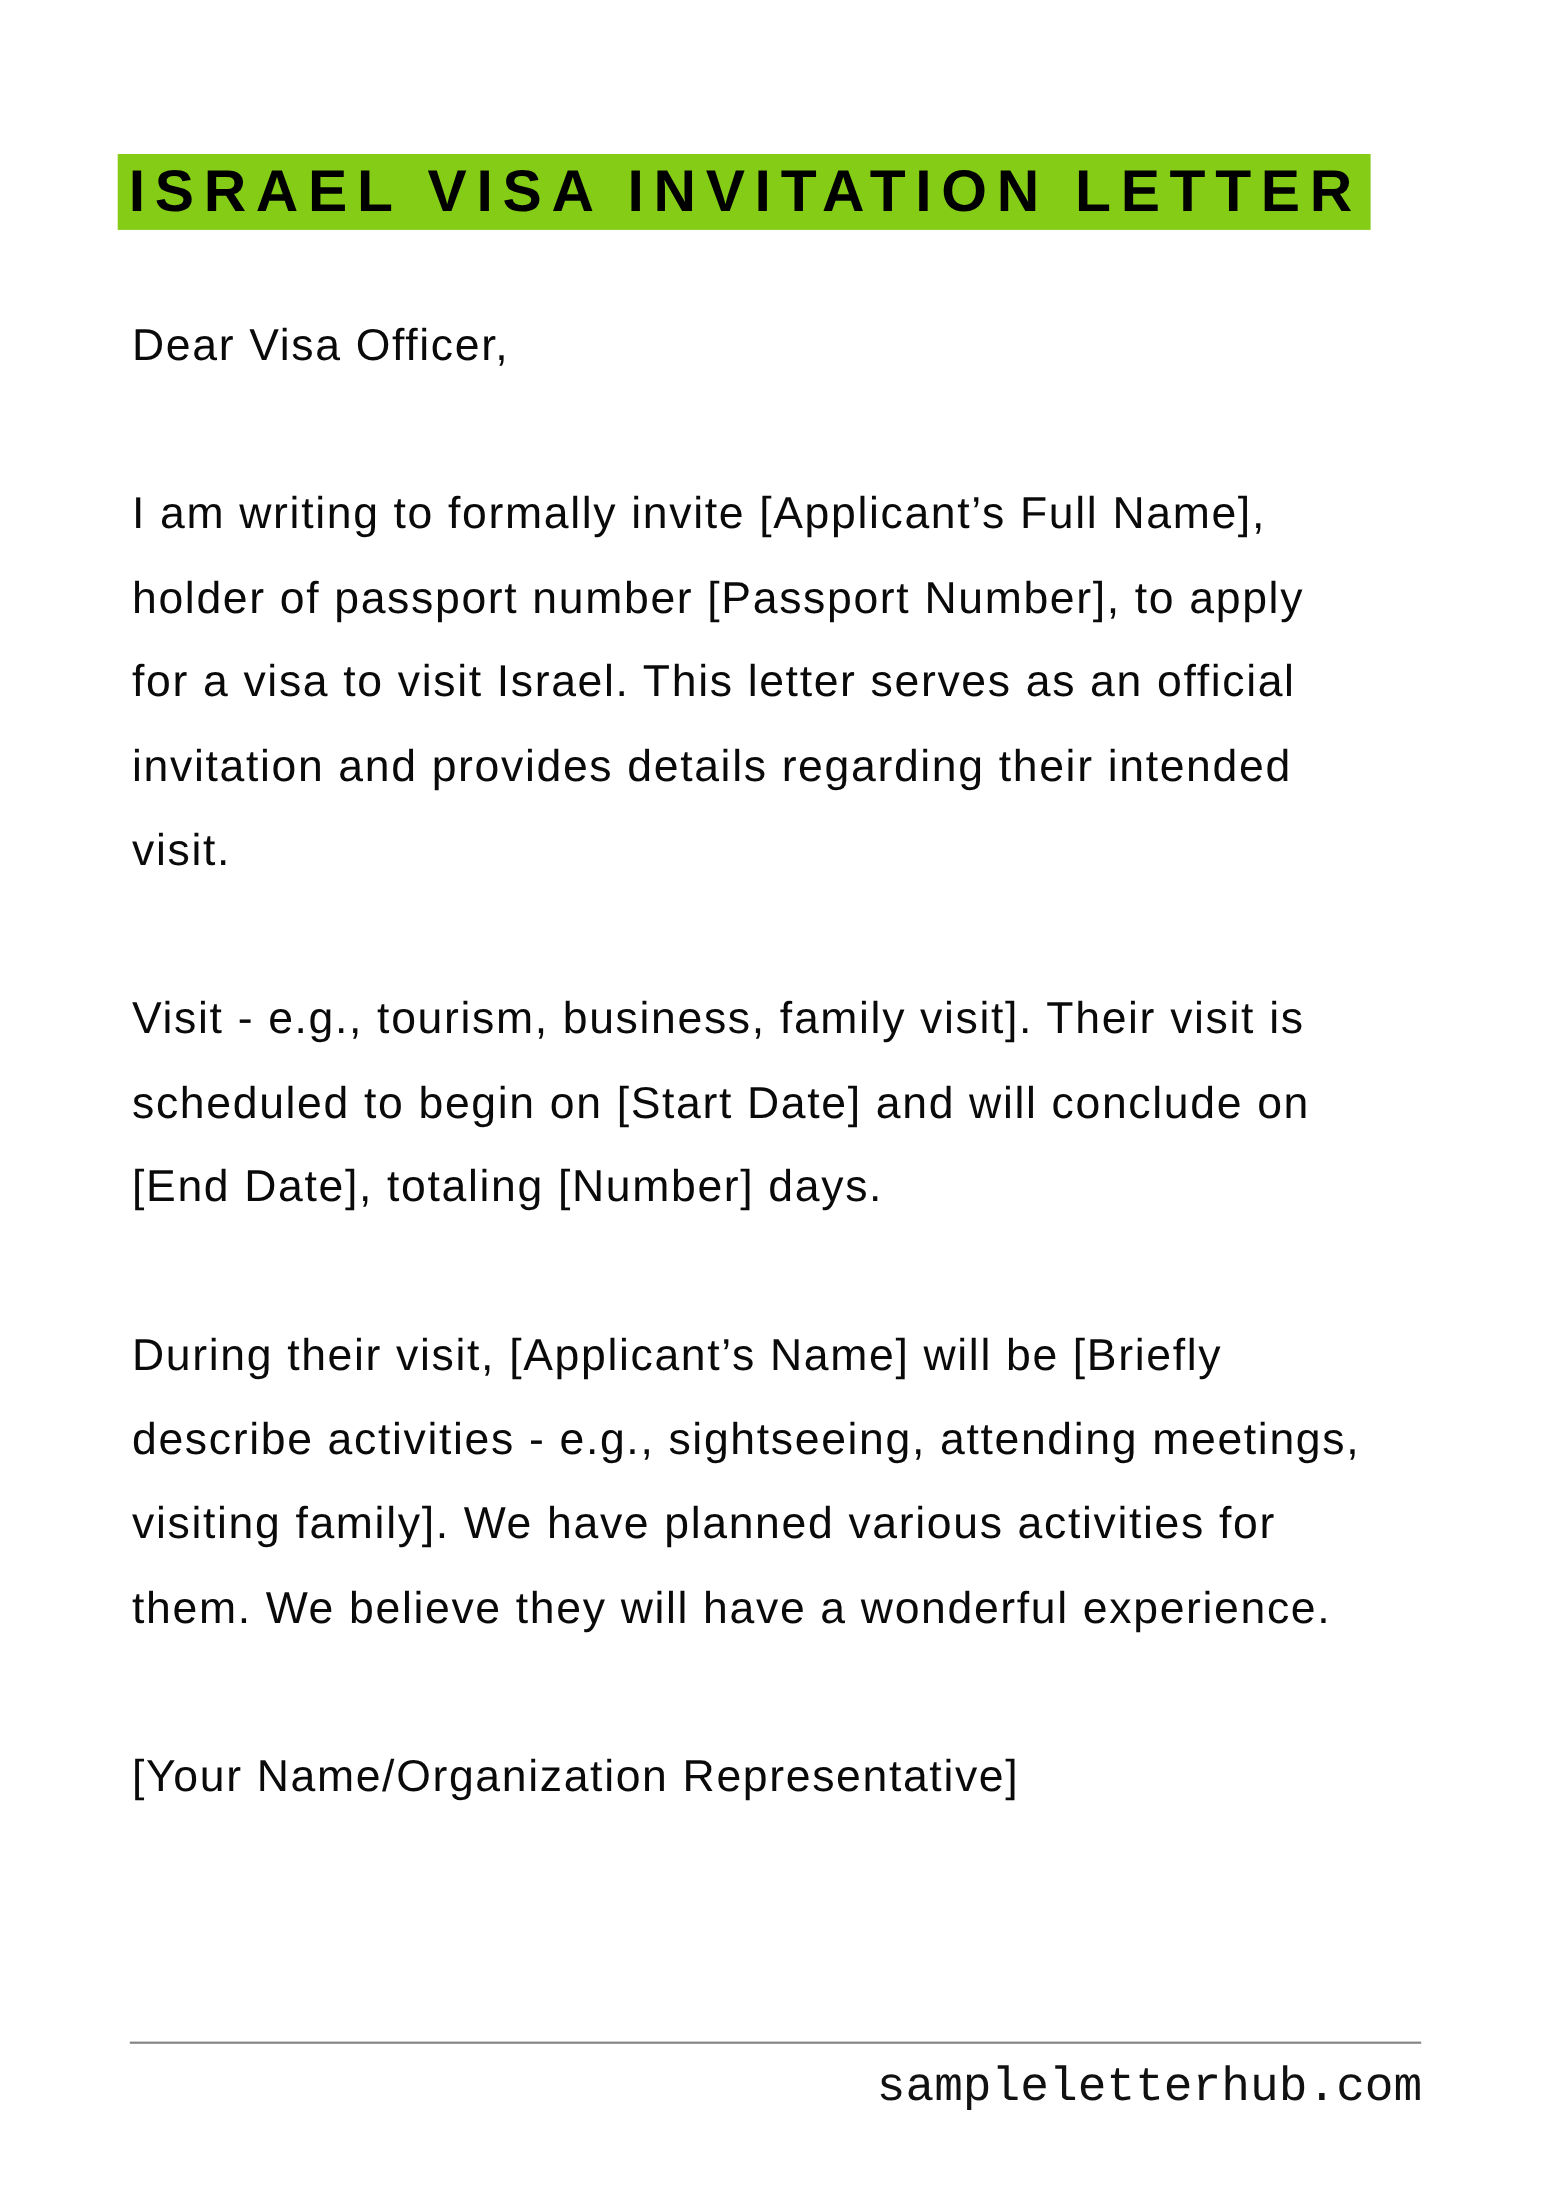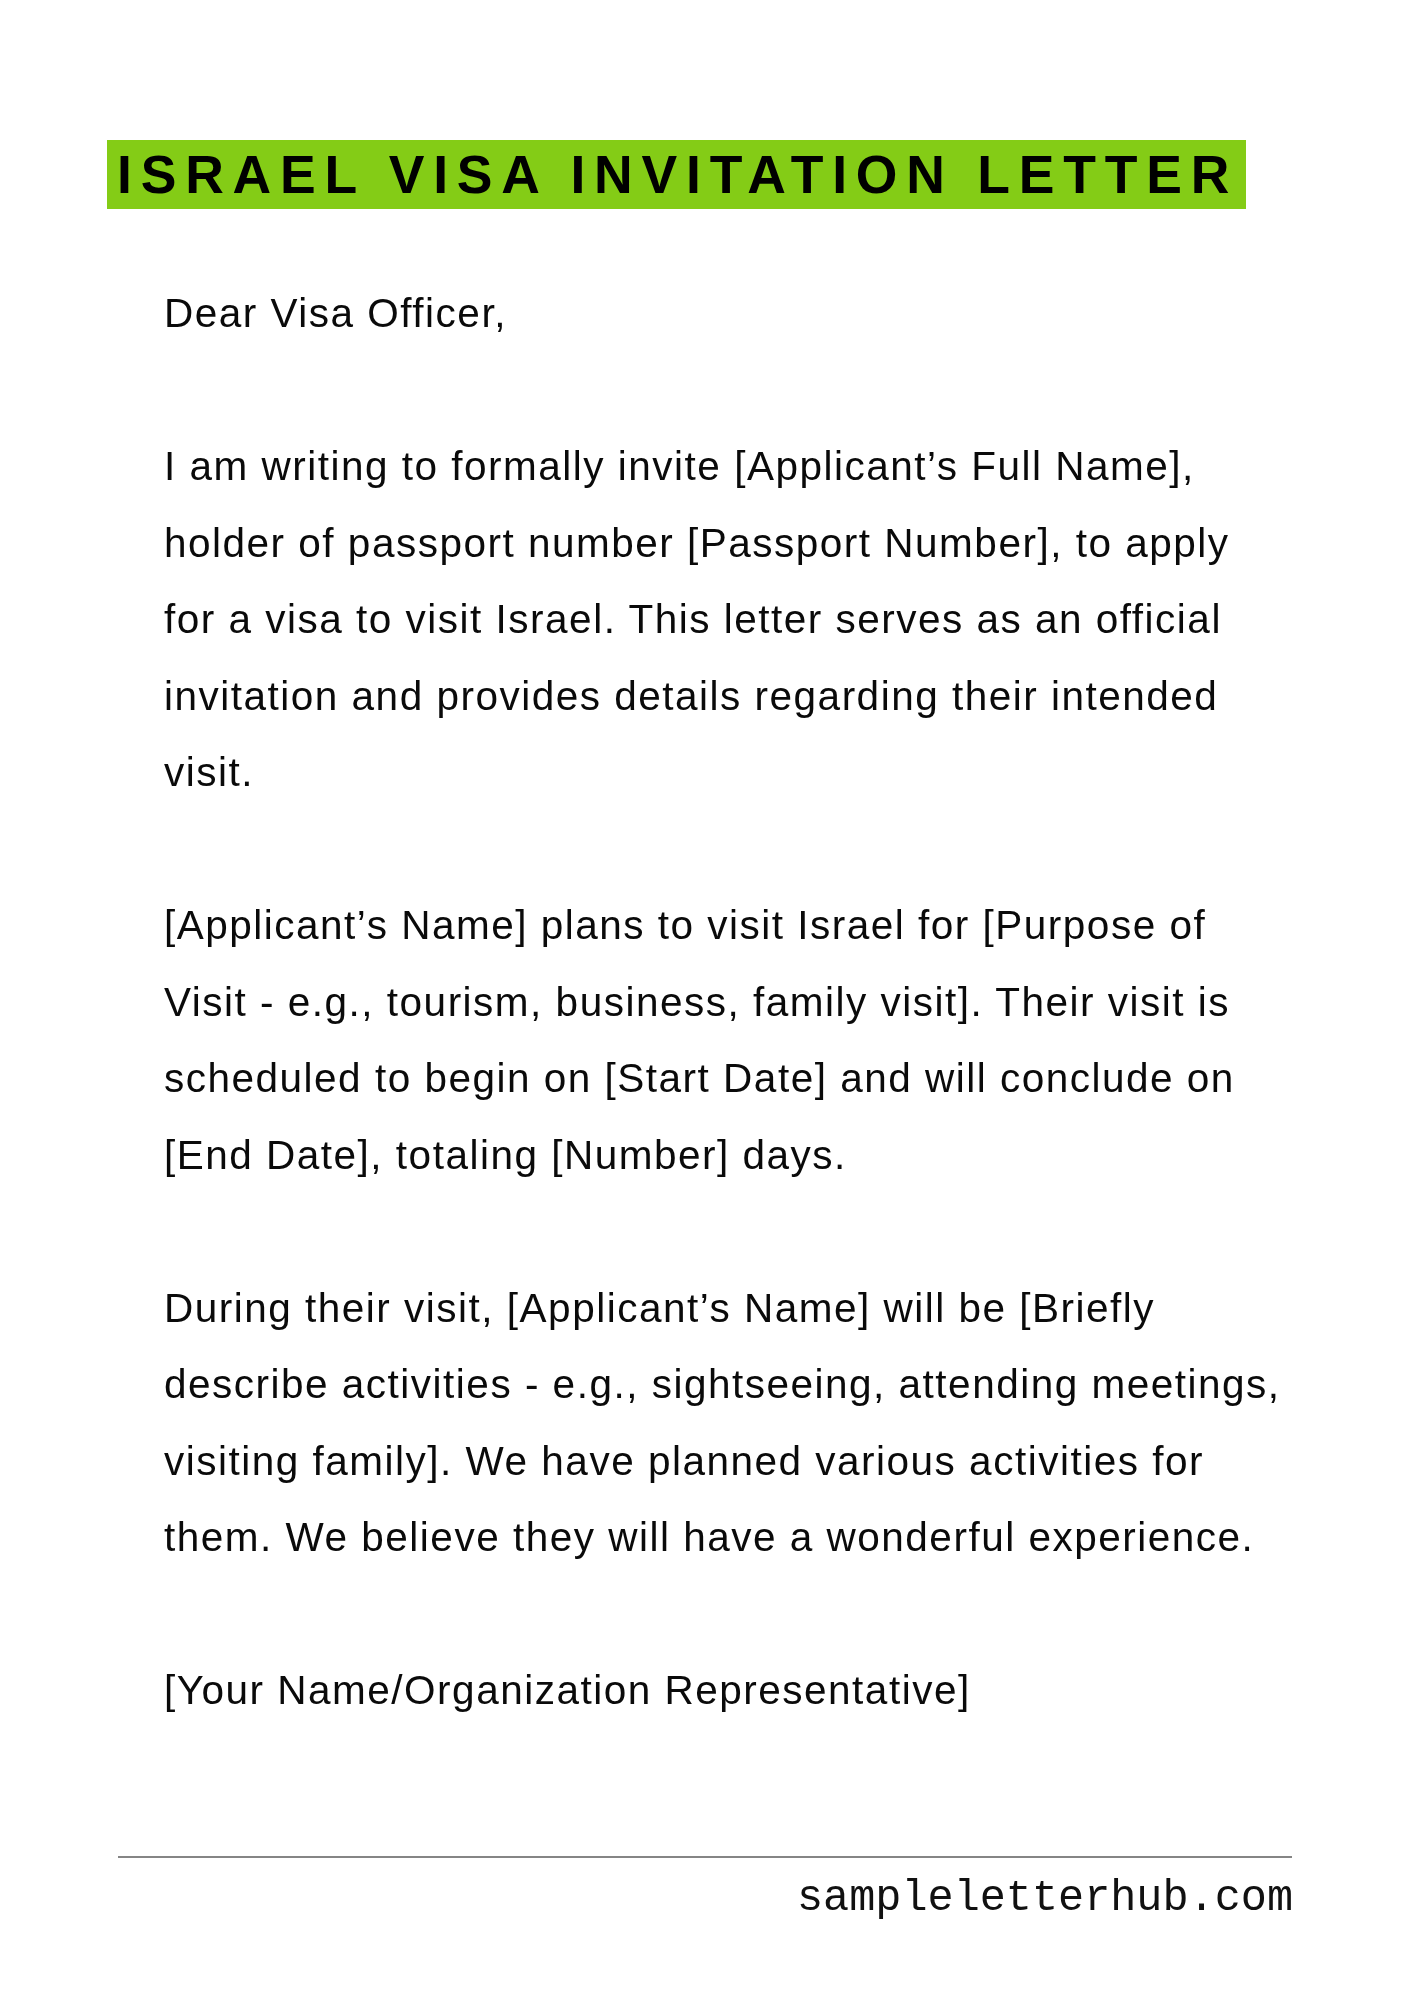--- a/index.html
+++ b/index.html
@@ -40,21 +40,20 @@
     .body-text {
       position: absolute;
       left: 120px;
       top: 275px;
       width: 1230px;
       font-family: "Liberation Sans", sans-serif;
       font-size: 40.5px;
       line-height: 76.5px;
       letter-spacing: 1.5px;
       color: #0a0a0a;
-      margin-left: 44px;
     }
     .line {
       display: block;
       height: 76.5px;
       white-space: nowrap;
     }
     .blank {
       display: block;
       height: 76.5px;
     }
@@ -92,21 +91,20 @@
   <div>
     <span class="line">I am writing to formally invite [Applicant’s Full Name],</span>
     <span class="line">holder of passport number [Passport Number], to apply</span>
     <span class="line">for a visa to visit Israel. This letter serves as an official</span>
     <span class="line">invitation and provides details regarding their intended</span>
     <span class="line">visit.</span>
   </div>
   <span class="blank"></span>
 
   <div>
-    <span class="line">[Applicant’s Name] plans to visit Israel for [Purpose of</span>
     <span class="line">Visit - e.g., tourism, business, family visit]. Their visit is</span>
     <span class="line">scheduled to begin on [Start Date] and will conclude on</span>
     <span class="line">[End Date], totaling [Number] days.</span>
   </div>
   <span class="blank"></span>
 
   <div>
     <span class="line">During their visit, [Applicant’s Name] will be [Briefly</span>
     <span class="line">describe activities - e.g., sightseeing, attending meetings,</span>
     <span class="line">visiting family]. We have planned various activities for</span>

